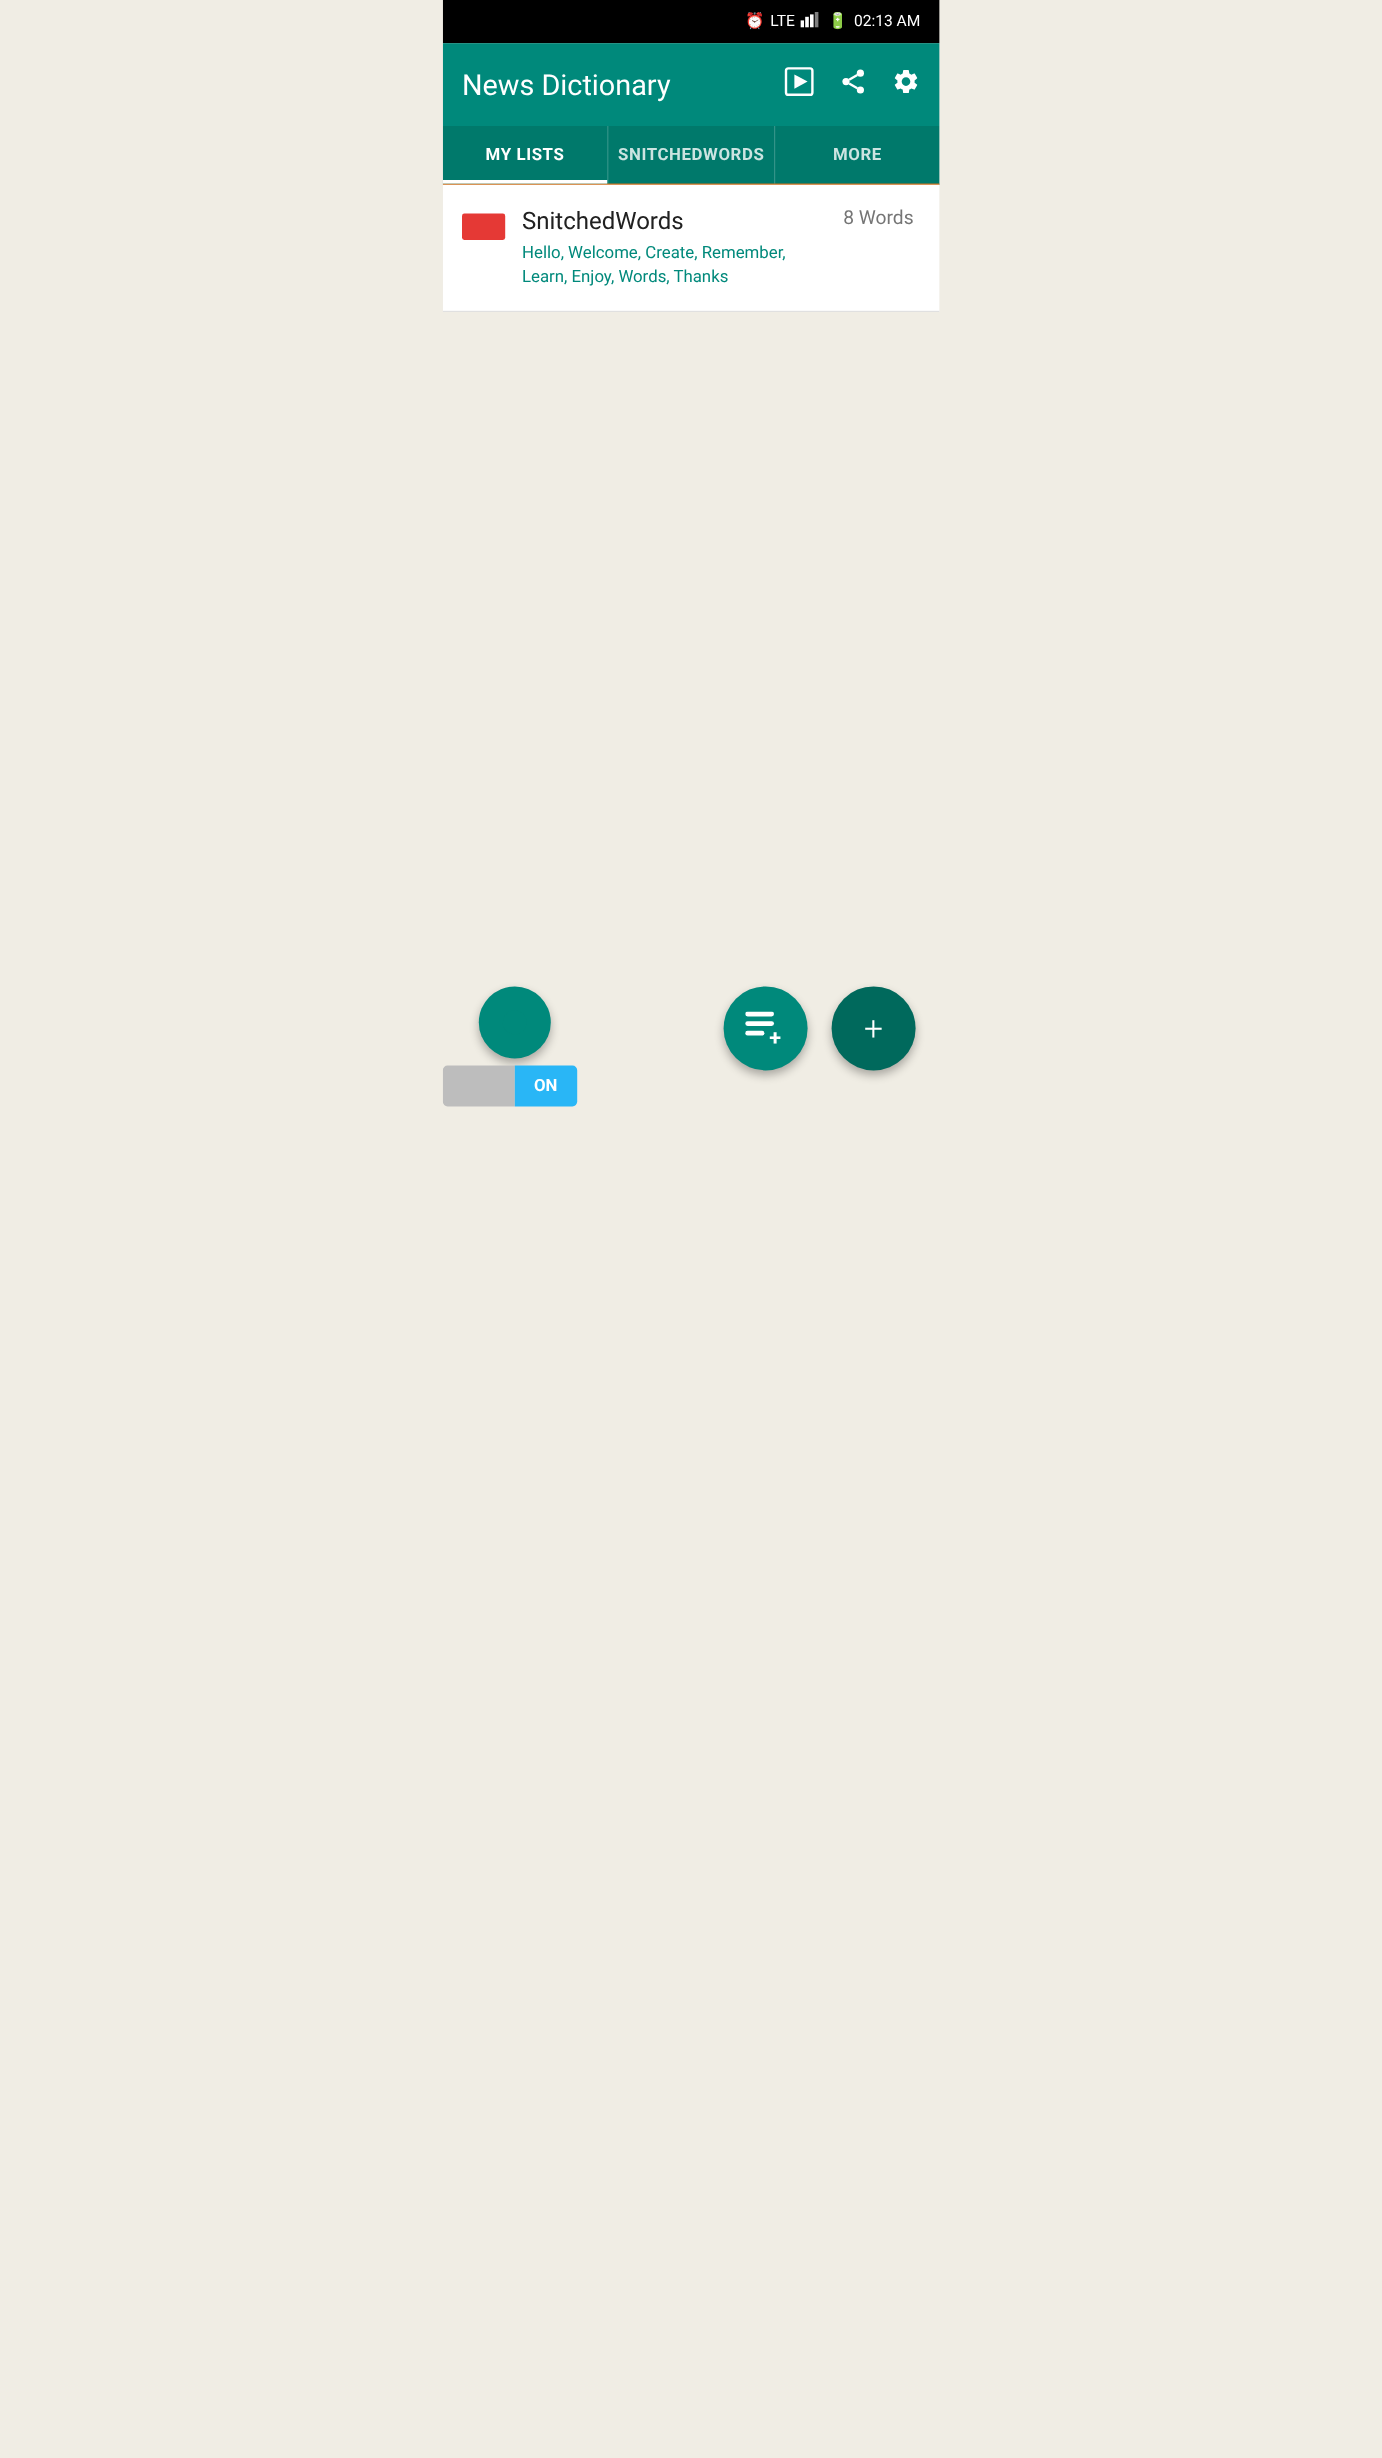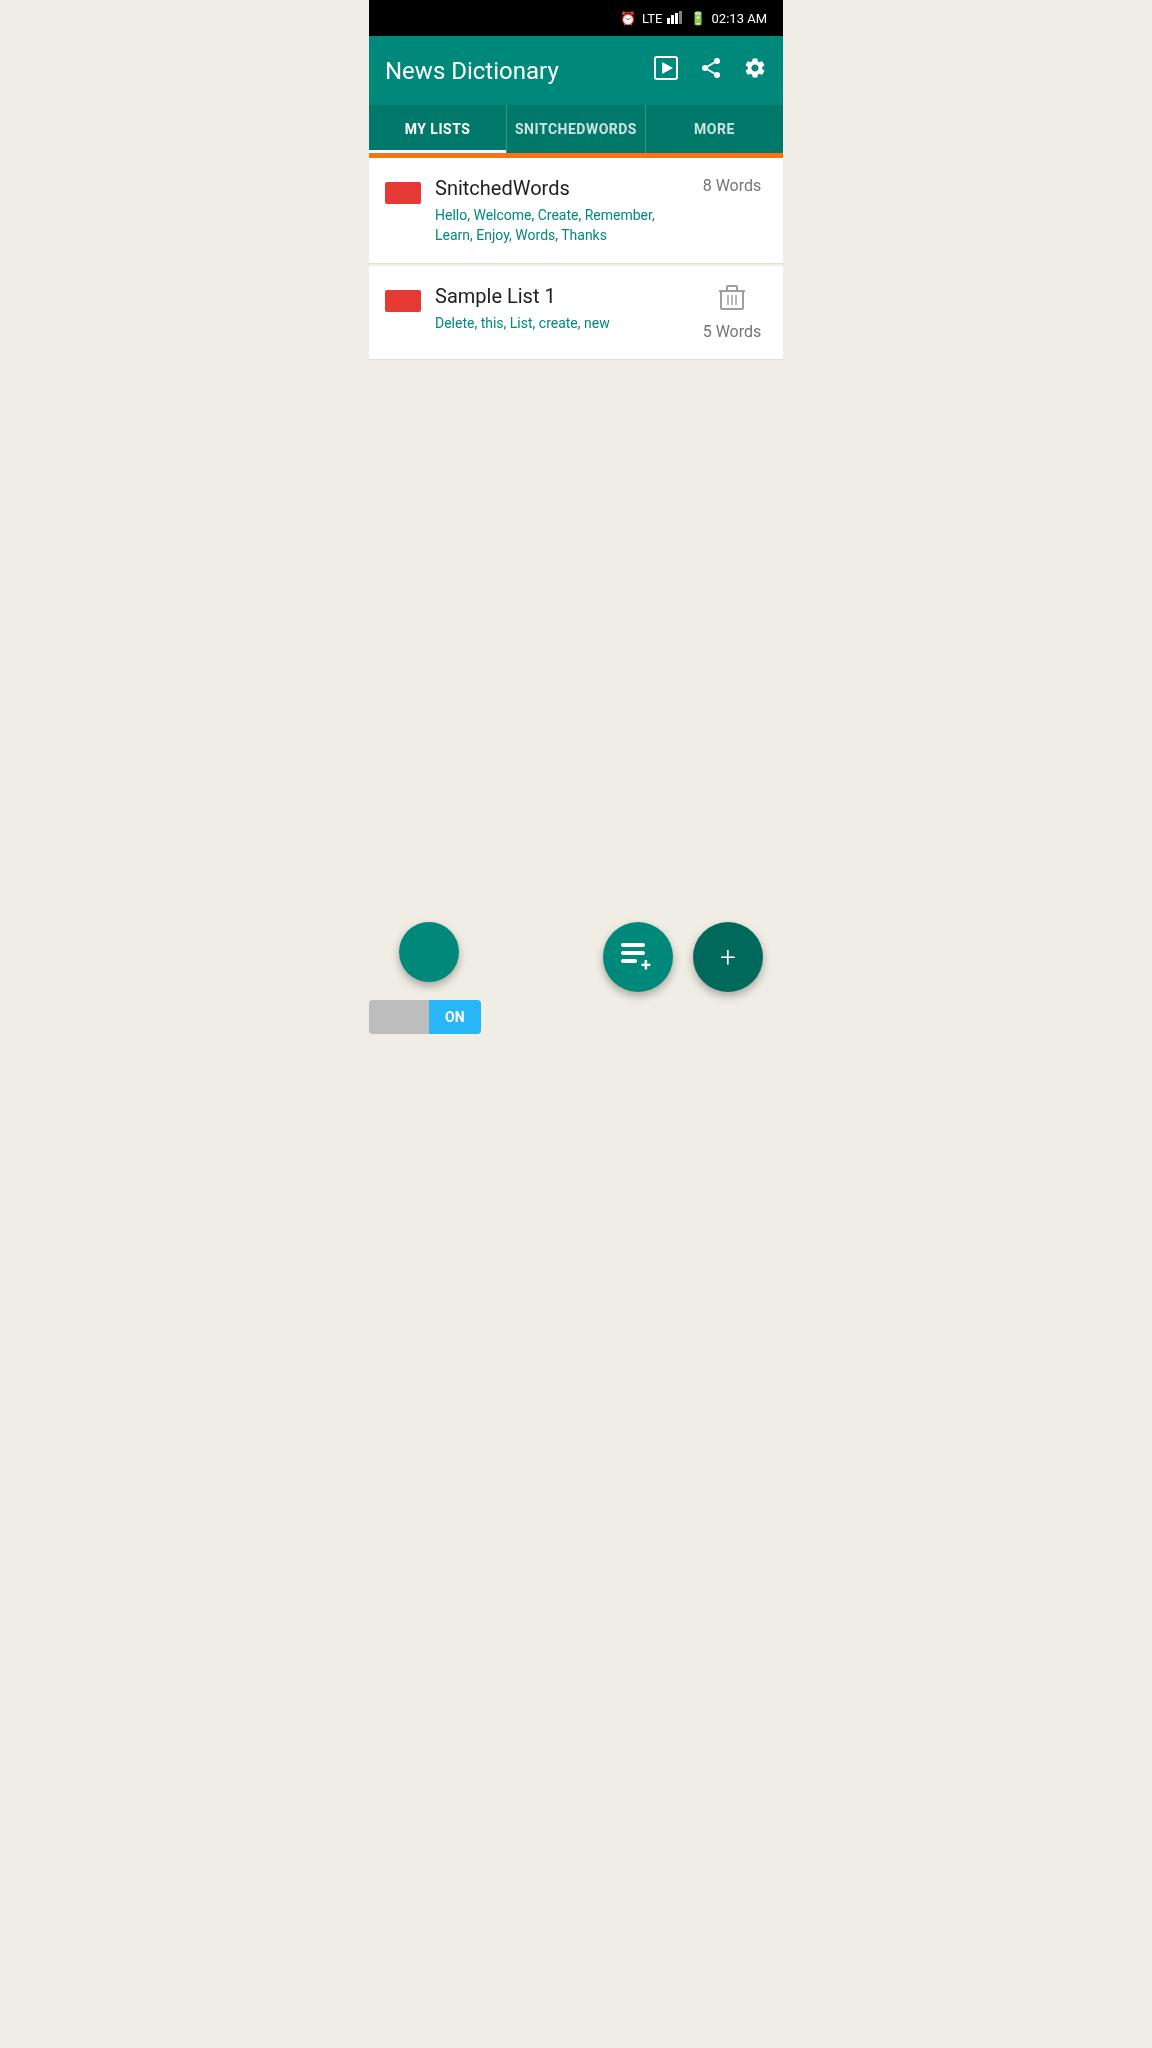--- a/index.html
+++ b/index.html
@@ -64,21 +64,21 @@
     .header-icon {
       color: #fff;
       font-size: 22px;
       cursor: pointer;
     }
 
     
     .tabs {
       background: #00796B;
       display: flex;
-      border-bottom: 5px solid #f97316;
+      border-bottom: 1px solid #f97316;
       justify-content: flex-end;
     }
 
     .tab {
       flex: 1;
       text-align: center;
       padding: 16px 8px;
       color: rgba(255,255,255,0.8);
       font-size: 14px;
       font-weight: 700;
@@ -249,21 +249,21 @@
 
     .fab-icon {
       color: #fff;
       font-size: 28px;
       font-weight: 300;
     }
 
     
     .toggle-area {
       position: absolute;
-      bottom: 8px;
+      bottom: 20px;
       left: 0;
       display: flex;
       align-items: center;
       gap: 0;
     }
 
     .toggle-grey-box {
       width: 60px;
       height: 34px;
       background: #bdbdbd;
@@ -350,41 +350,20 @@
     <div class="list-item-color-indicator" style="background: #e53935;"></div>
     <div class="list-item-content">
       <div class="list-item-title">SnitchedWords</div>
       <div class="list-item-words">Hello, Welcome, Create, Remember, Learn, Enjoy, Words, Thanks</div>
     </div>
     <div class="list-item-meta">
       <span class="word-count">8 Words</span>
     </div>
   </div>
 
-  <div class="list-item">
-    <div class="list-item-color-indicator" style="background: #e53935;"></div>
-    <div class="list-item-content">
-      <div class="list-item-title">Sample List 1</div>
-      <div class="list-item-words">Delete, this, List, create, new</div>
-    </div>
-    <div class="list-item-meta">
-
-      <span class="trash-icon">
-        <svg width="26" height="28" viewBox="0 0 26 28" fill="#9e9e9e">
-          <rect x="2" y="7" width="22" height="18" rx="1" fill="none" stroke="#9e9e9e" stroke-width="2"></rect>
-          <line x1="0" y1="7" x2="26" y2="7" stroke="#9e9e9e" stroke-width="2"></line>
-          <rect x="8" y="2" width="10" height="5" rx="1" fill="none" stroke="#9e9e9e" stroke-width="2"></rect>
-          <line x1="9" y1="11" x2="9" y2="21" stroke="#9e9e9e" stroke-width="1.5"></line>
-          <line x1="13" y1="11" x2="13" y2="21" stroke="#9e9e9e" stroke-width="1.5"></line>
-          <line x1="17" y1="11" x2="17" y2="21" stroke="#9e9e9e" stroke-width="1.5"></line>
-        </svg>
-      </span>
-      <span class="word-count">5 Words</span>
-    </div>
-  </div>
 
 </div>
 
 <div class="empty-area"></div>
 
 <div class="bottom-area">
 
 
   <div class="fab-left">
     <svg width="24" height="24" viewBox="0 0 24 24" fill="white">

